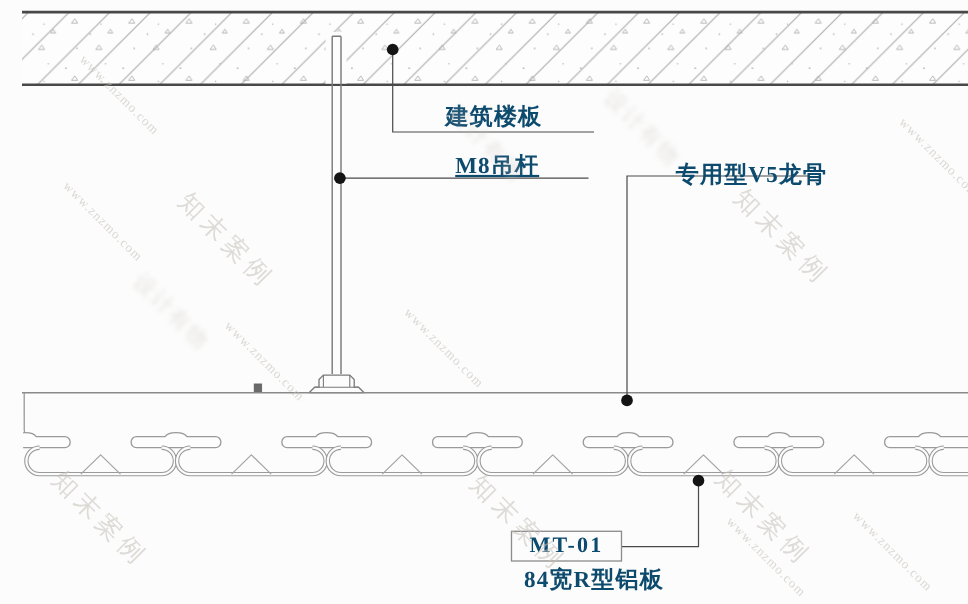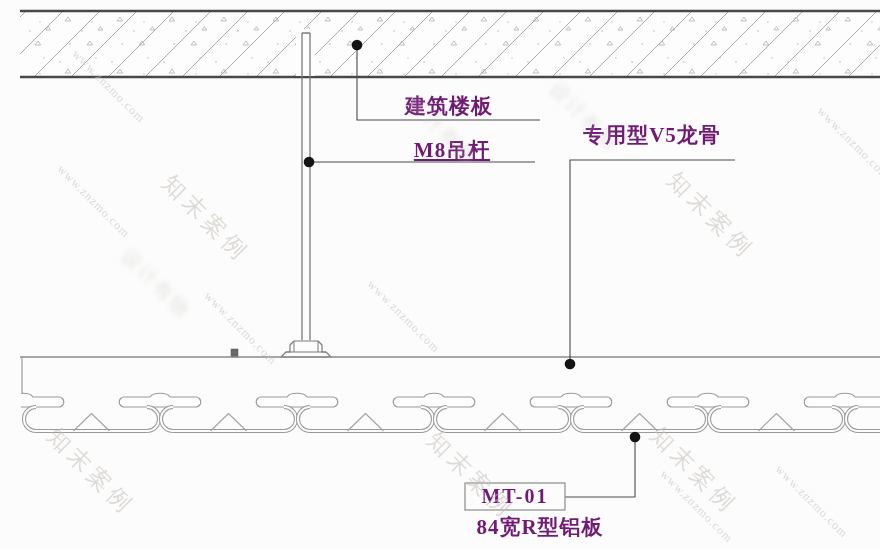--- a/index.html
+++ b/index.html
@@ -3,21 +3,21 @@
 <meta charset="utf-8">
 <style>
   html,body{margin:0;padding:0;background:#ffffff;}
   #stage{
     position:relative;width:880px;height:549px;overflow:hidden;
     background:#fcfcfc;
     font-family:"Liberation Serif","DejaVu Serif",serif;
   }
   #linework{position:absolute;left:0;top:0;}
   .lbl{
-    position:absolute;color:#701a75;white-space:nowrap;text-align:center;
+    position:absolute;color:#0c4a6e;white-space:nowrap;text-align:center;
     font-family:"Liberation Serif","DejaVu Serif",serif;
   }
   .lbl-main{font-size:21px;font-weight:bold;letter-spacing:1px;}
   .wm{
     position:absolute;color:#c6c1ba;opacity:.55;white-space:nowrap;
     transform:rotate(45deg);transform-origin:center;pointer-events:none;
     font-family:"Liberation Serif","DejaVu Serif",serif;
   }
   .wm-brand{font-size:23px;letter-spacing:5px;}
   .wm-url{font-size:12px;letter-spacing:1px;opacity:.6;}
@@ -112,21 +112,21 @@
       <rect x="465" y="483" width="100" height="27" fill="none" stroke="#8c8c8c" stroke-width="1.2"></rect>
       <circle cx="357" cy="45" r="5.3" fill="#141414"></circle>
       <circle cx="309" cy="162" r="5.3" fill="#141414"></circle>
       <circle cx="570" cy="364" r="5.3" fill="#141414"></circle>
       <circle cx="635" cy="437" r="5.3" fill="#141414"></circle>
     </g>
   </svg>
 
   <div class="lbl lbl-main" style="left:369px;top:92px;width:160px;">建筑楼板</div>
   <div class="lbl lbl-main" style="left:372px;top:136px;width:160px;text-decoration:underline;">M8吊杆</div>
-  <div class="lbl lbl-main" style="left:552px;top:121px;width:200px;">专用型V5龙骨</div>
+  <div class="lbl lbl-main" style="left:552px;top:144px;width:200px;text-align:right;">专用型V5龙骨</div>
   <div class="lbl lbl-main" style="left:465px;top:483px;width:100px;height:27px;line-height:26px;font-size:20px;letter-spacing:2px;">MT-01</div>
   <div class="lbl lbl-main" style="left:440px;top:513px;width:200px;">84宽R型铝板</div>
 
   <div class="wm wm-brand" style="left:150px;top:203px;">知末案例</div>
   <div class="wm wm-brand" style="left:655px;top:200px;">知末案例</div>
   <div class="wm wm-brand" style="left:638px;top:455px;">知末案例</div>
   <div class="wm wm-brand" style="left:415px;top:460px;">知末案例</div>
   <div class="wm wm-brand" style="left:35px;top:456px;">知末案例</div>
 
   <div class="wm wm-url" style="left:45px;top:194px;">www.znzmo.com</div>

